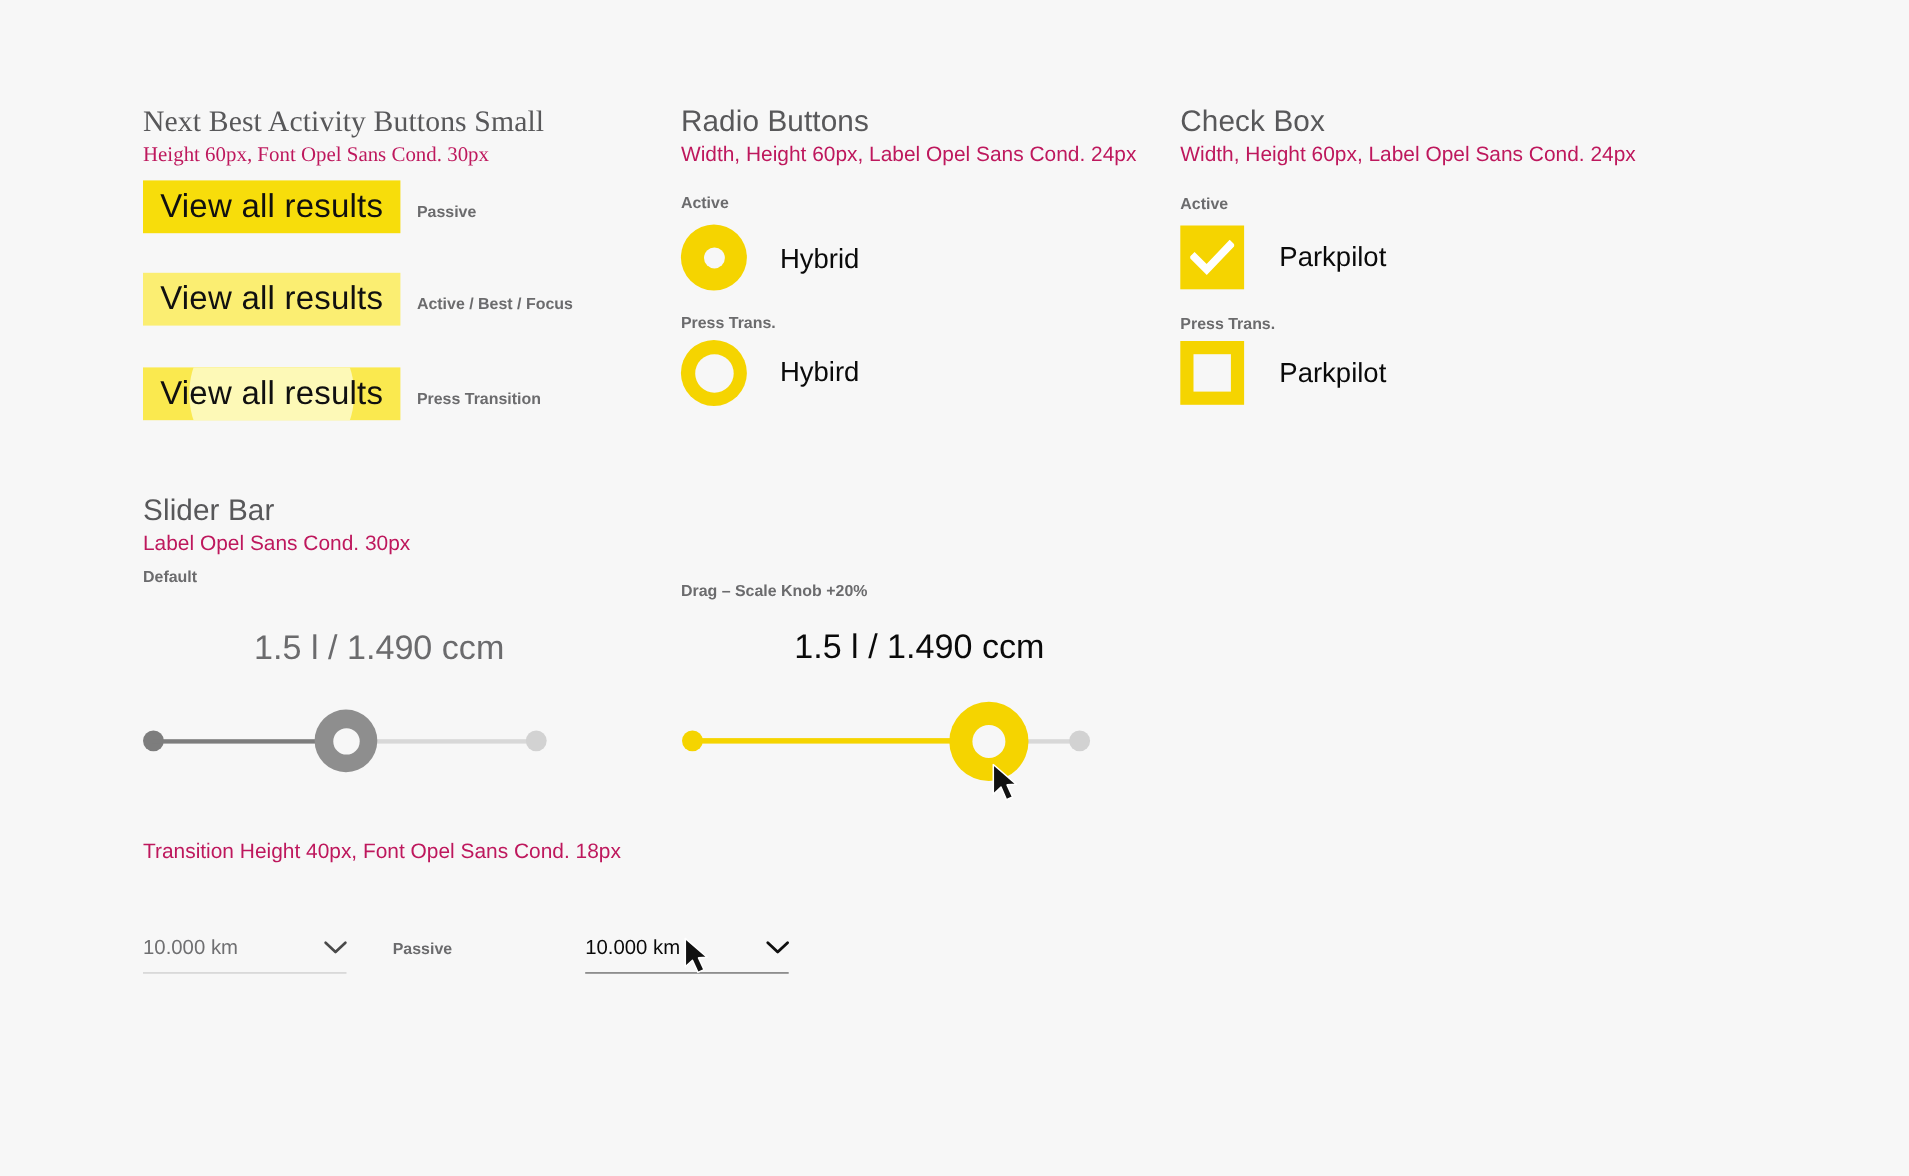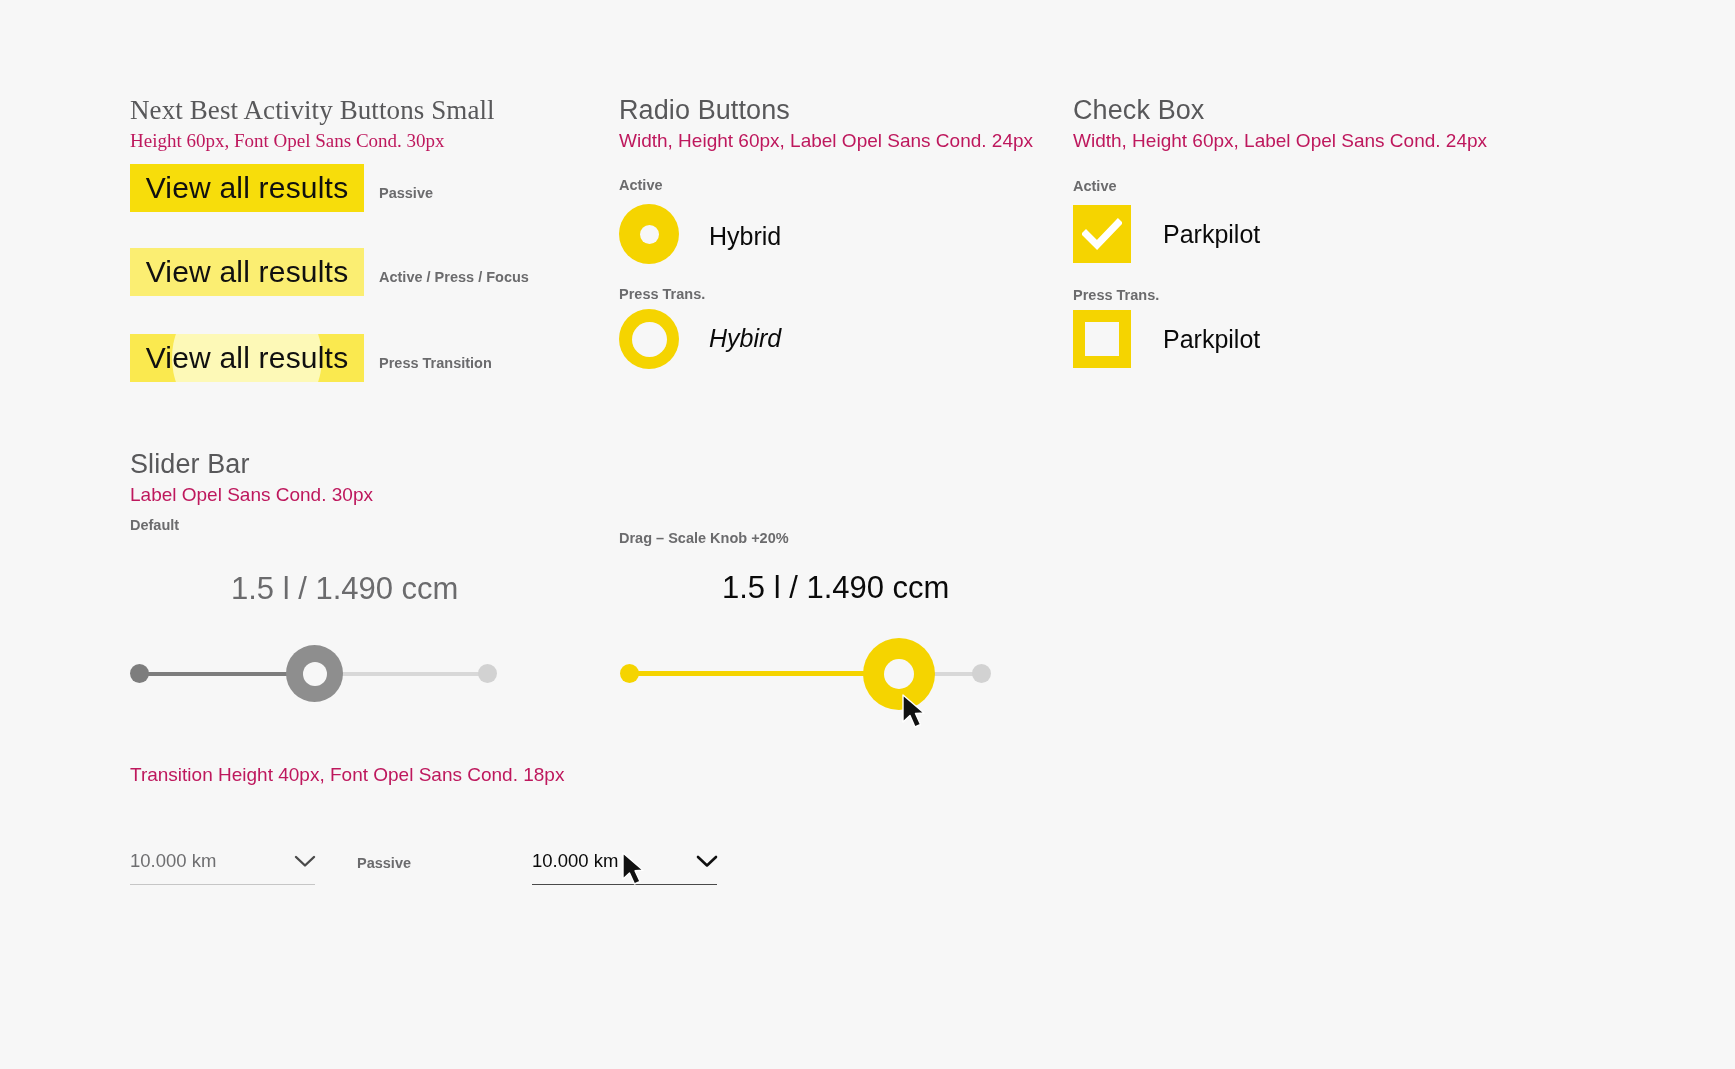--- a/index.html
+++ b/index.html
@@ -223,21 +223,21 @@
   </div>
 
   <div class="nba-btn btn-passive" style="left:130px;top:164px;">
     <span>View all results</span>
   </div>
   <div class="btn-caption" style="left:379px;top:185px;">Passive</div>
 
   <div class="nba-btn btn-active" style="left:130px;top:248px;">
     <span>View all results</span>
   </div>
-  <div class="btn-caption" style="left:379px;top:269px;">Active / Press / Focus</div>
+  <div class="btn-caption" style="left:379px;top:269px;">Active / Best / Focus</div>
 
   <div class="nba-btn btn-press" style="left:130px;top:334px;">
     <div class="press-glow"></div>
     <span>View all results</span>
   </div>
   <div class="btn-caption" style="left:379px;top:355px;">Press Transition</div>
 
   <div style="position:absolute;left:619px;top:95px;">
     <div class="sec-title">Radio Buttons</div>
     <div class="sec-sub">Width, Height 60px, Label Opel Sans Cond. 24px</div>
@@ -246,21 +246,21 @@
   <div class="state-label" style="position:absolute;left:619px;top:177px;">Active</div>
   <div class="radio active" style="left:619px;top:204px;">
     <div class="dot"></div>
   </div>
   <div class="radio-label" style="left:709px;top:211px;margin-top:11px;">Hybrid</div>
 
   <div class="state-label" style="position:absolute;left:619px;top:286px;">Press Trans.</div>
   <div class="radio press" style="left:619px;top:309px;">
     <div class="dot"></div>
   </div>
-  <div class="radio-label" style="left:709px;top:324px;font-style:italic;">Hybird</div>
+  <div class="radio-label" style="left:709px;top:324px;">Hybird</div>
 
   <div style="position:absolute;left:1073px;top:95px;">
     <div class="sec-title">Check Box</div>
     <div class="sec-sub">Width, Height 60px, Label Opel Sans Cond. 24px</div>
   </div>
 
   <div class="state-label" style="position:absolute;left:1073px;top:178px;">Active</div>
   <div class="cbox" style="left:1073px;top:205px;">
     <svg width="40" height="32" viewBox="0 0 40 32">
       <path d="M4 16 L15 27 L36 5" fill="none" stroke="#ffffff" stroke-width="7" stroke-linecap="square" stroke-linejoin="miter"></path>

